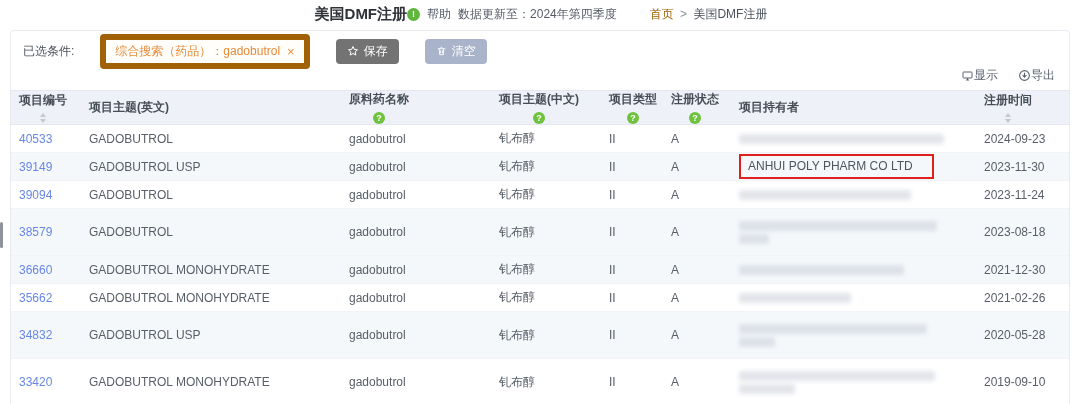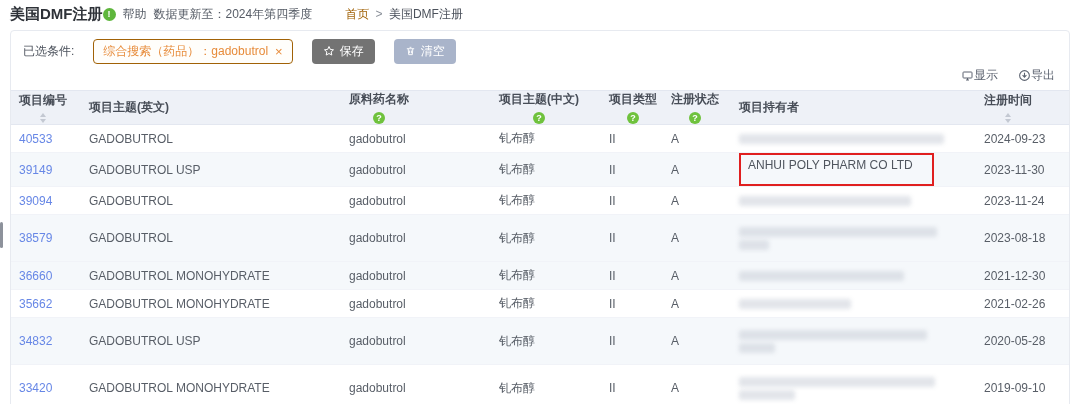--- a/index.html
+++ b/index.html
@@ -3,37 +3,37 @@
 <meta charset="utf-8">
 <style>
   * { box-sizing: border-box; }
   html,body { margin:0; padding:0; }
   body {
     width:1080px; height:404px; overflow:hidden;
     font-family:"Liberation Sans","DejaVu Sans",sans-serif;
     font-size:12px; color:#5a6069; background:#fff; position:relative;
   }
   
-  .topbar { height:28px; display:flex; align-items:center; justify-content:flex-start; padding:0 14px 0 10px; }
+  .topbar { height:28px; display:flex; align-items:center; justify-content:center; padding:0 14px 0 16px; }
   .page-title { font-size:15px; font-weight:bold; color:#2e3238; }
   .topbar-right { display:flex; align-items:center; gap:7px; color:#565c66; }
   .help-icon { width:13px; height:13px; border-radius:50%; background:#5eb63c; color:#fff;
     font-size:9px; font-weight:bold; display:inline-flex; align-items:center; justify-content:center; }
   .breadcrumb { margin-left:26px; color:#4c525c; }
   .crumb-home { color:#a16207; text-decoration:none; cursor:pointer; }
   .crumb-sep { margin:0 3px; color:#8a9099; }
 
   
   .card { position:absolute; left:10px; right:10px; top:30px; height:390px;
     border:1px solid #e7eaf0; border-radius:4px; background:#fff; overflow:hidden; }
 
   
-  .filter-row { display:flex; align-items:center; gap:19px; padding:8px 12px 2px 12px; height:34px; }
+  .filter-row { display:flex; align-items:center; gap:26px; padding:8px 12px 2px 12px; height:34px; }
   .filter-label { color:#4c525c; }
-  .filter-tag { display:inline-flex; align-items:center; gap:7px; border:1px solid #a16207;
+  .filter-tag { display:inline-flex; align-items:center; gap:7px; border:6px solid #a16207;
     color:#e78b3a; background:#fffefb; border-radius:4px; padding:3px 9px; cursor:default; }
   .tag-close { color:#e78b3a; font-size:13px; line-height:1; cursor:pointer; }
   .btn { display:inline-flex; align-items:center; gap:5px; border:none; border-radius:4px;
     color:#fff; font-size:12px; padding:4px 11px; cursor:pointer; font-family:inherit; }
   .btn-save { background:#737373; }
   .btn-clear { background:#a9b4ca;justify-content:space-between; }
   .btn svg { display:block; }
 
   
   .toolbar-row { display:flex; justify-content:flex-end; align-items:center; gap:20px;
@@ -56,21 +56,21 @@
 
   tbody td { height:28px; padding:0 8px; font-size:12px; color:#585e67; white-space:nowrap;
     overflow:hidden; vertical-align:middle; }
   tbody tr { border-bottom:1px solid #f1f3f8; }
   tbody tr.stripe { background:#f5f8fb; }
   tbody tr.tall td { height:47px; }
   .id-link { color:#6787e6; text-decoration:none; cursor:pointer; }
 
   .blur-line { height:10px; background:#c6cbd5; opacity:.5; filter:blur(2px);
     border-radius:2px; margin:3px 0; }
-  .holder-highlight { display:inline-block; border:2px solid #e01f1f; padding:3px 10px 12px 7px;
+  .holder-highlight { display:inline-block; border:2px solid #e01f1f; padding:3px 10px 4px 7px;
     min-width:195px; color:#4f555e; background:transparent; }
 
   
   .left-scroll-handle { position:absolute; left:0; top:222px; width:3px; height:26px;
     background:#8d929b; border-radius:2px; }
 </style>
 </head>
 <body>
 
 <div class="topbar">

